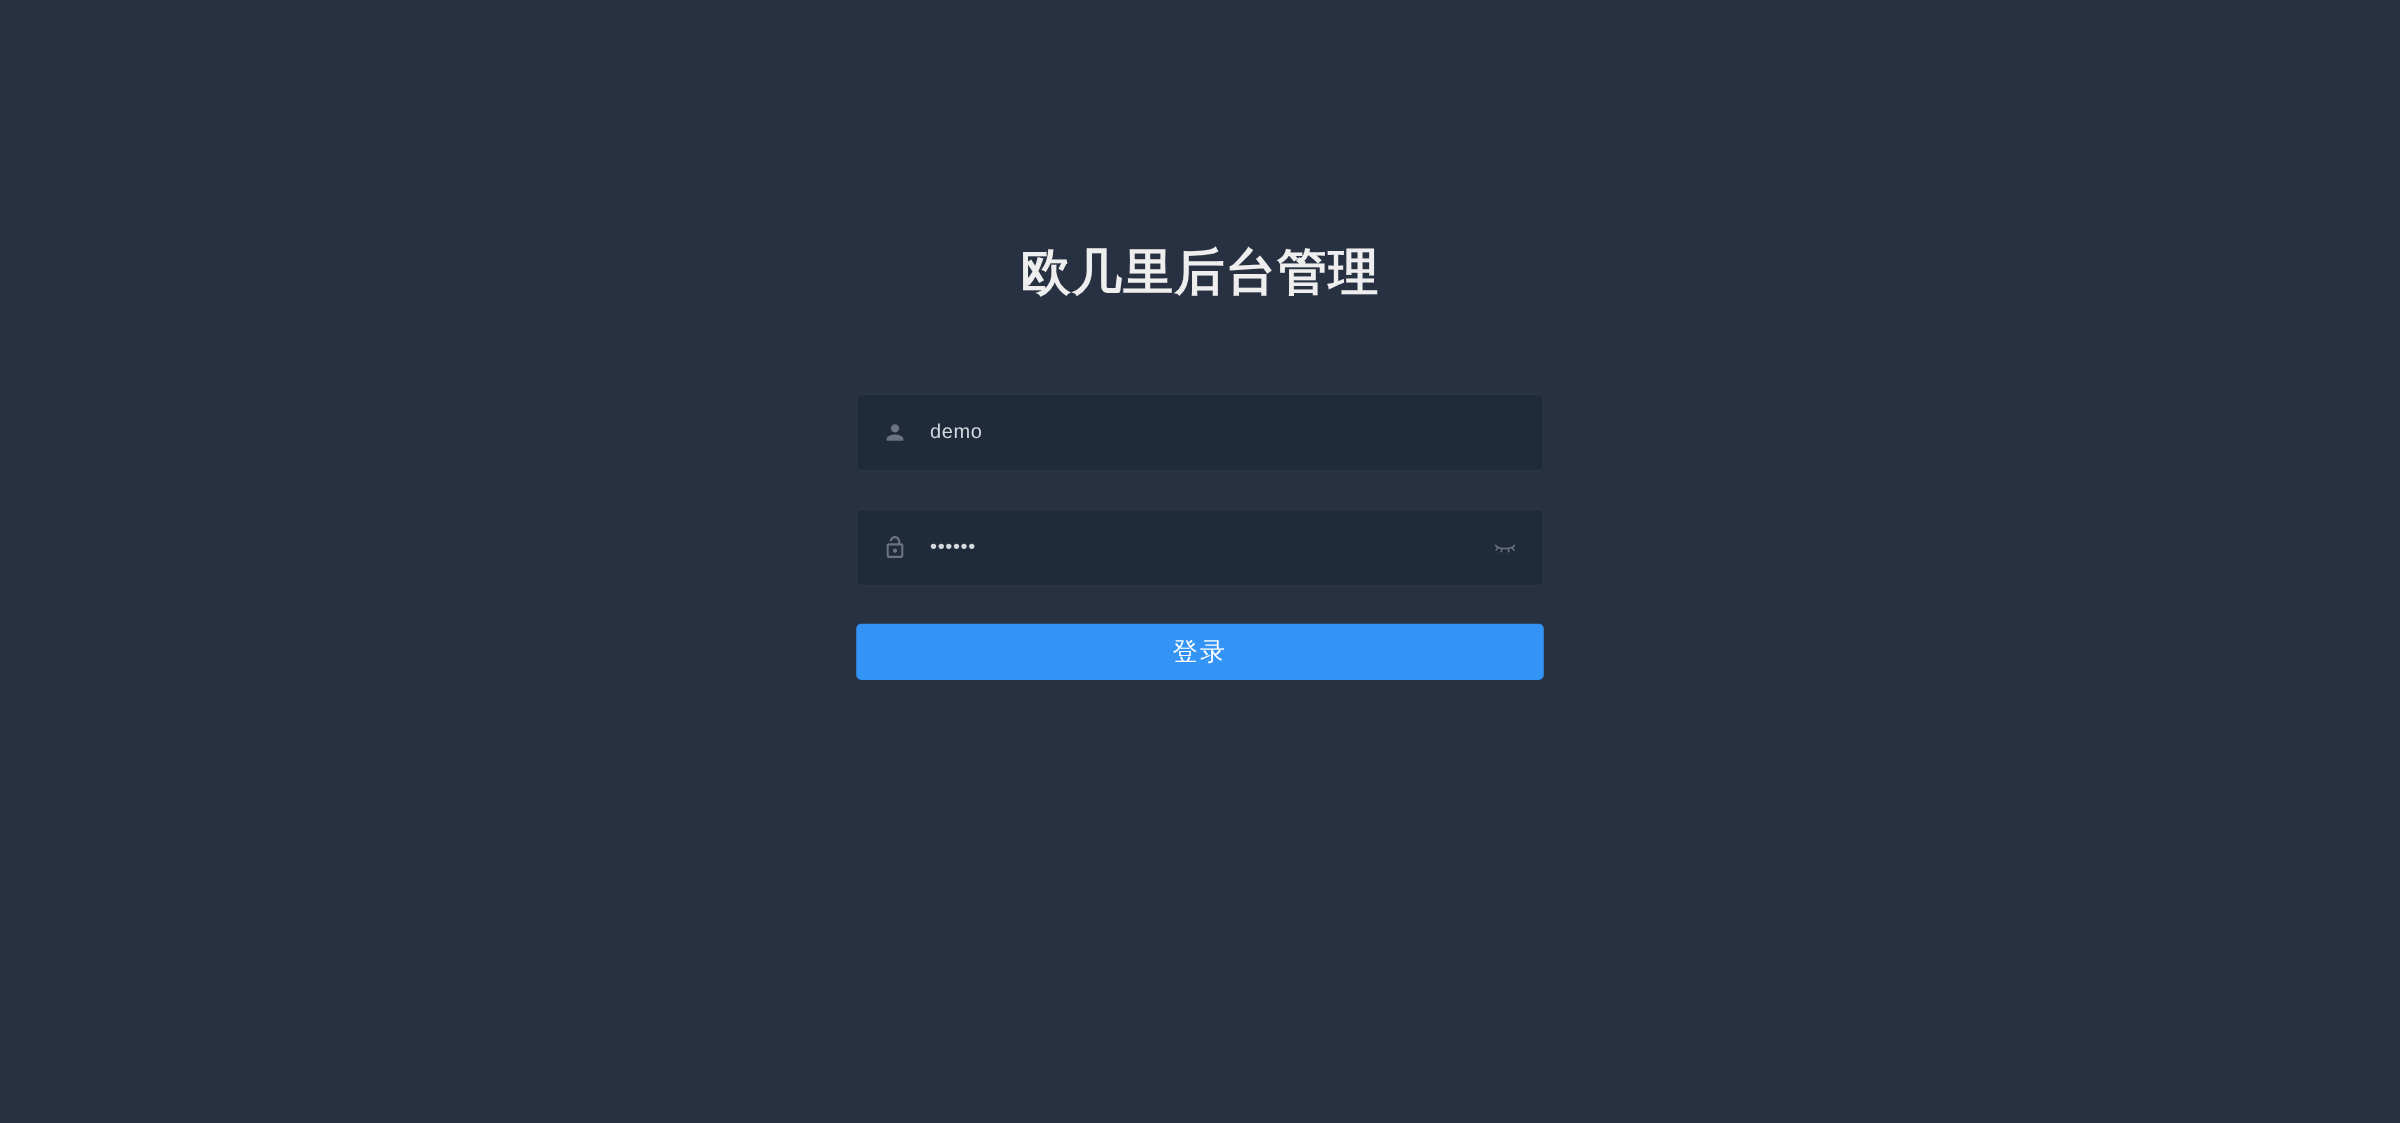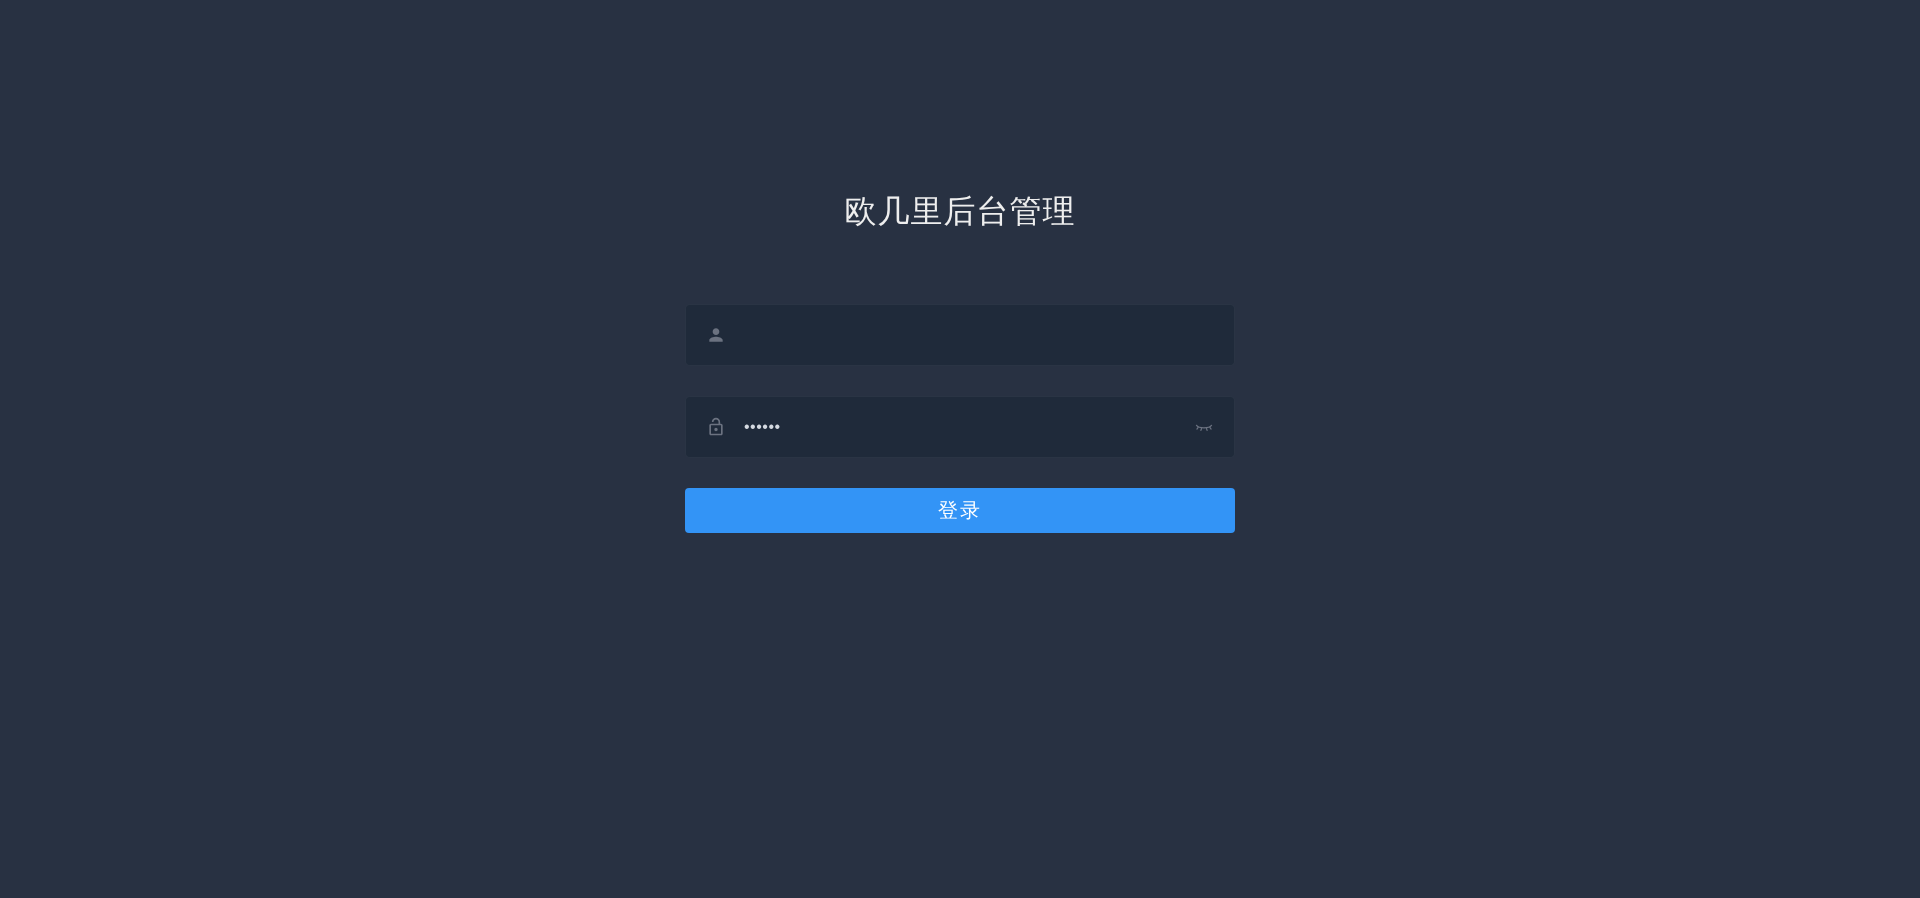--- a/index.html
+++ b/index.html
@@ -18,22 +18,22 @@
       padding-top: 190px;
     }
     .login-container {
       width: 550px;
       display: flex;
       flex-direction: column;
       align-items: center;
     }
     .title {
       color: #eeeeee;
-      font-size: 32px;
-      font-weight: normal;
+      font-size: 40px;
+      font-weight: bold;
       margin-bottom: 70px;
       letter-spacing: 1px;
     }
     .input-wrapper {
       width: 100%;
       background-color: #1f2a3a;
       border-radius: 5px;
       height: 62px;
       display: flex;
       align-items: center;
@@ -95,20 +95,21 @@
 
 <div class="login-container">
   <h1 class="title">欧几里后台管理</h1>
 
   <div class="input-wrapper">
     <span class="input-icon">
       <svg viewBox="0 0 24 24" fill="currentColor">
         <path d="M12 12c2.21 0 4-1.79 4-4s-1.79-4-4-4-4 1.79-4 4 1.79 4 4 4zm0 2c-2.67 0-8 1.34-8 4v2h16v-2c0-2.66-5.33-4-8-4z"></path>
       </svg>
     </span>
+    <input type="text" class="input-field" value="demo" style="">
   </div>
 
   <div class="input-wrapper">
     <span class="input-icon">
       <svg viewBox="0 0 24 24" fill="currentColor">
         <path d="M18 8h-1V6c0-2.76-2.24-5-5-5S7 3.24 7 6h2c0-1.66 1.34-3 3-3s3 1.34 3 3v2H6c-1.1 0-2 .9-2 2v10c0 1.1.9 2 2 2h12c1.1 0 2-.9 2-2V10c0-1.1-.9-2-2-2zm0 12H6V10h12v10zm-6-3c1.1 0 2-.9 2-2s-.9-2-2-2-2 .9-2 2 .9 2 2 2z"></path>
       </svg>
     </span>
     <input type="password" class="input-field" value="······" style="">
     <span class="eye-icon">

